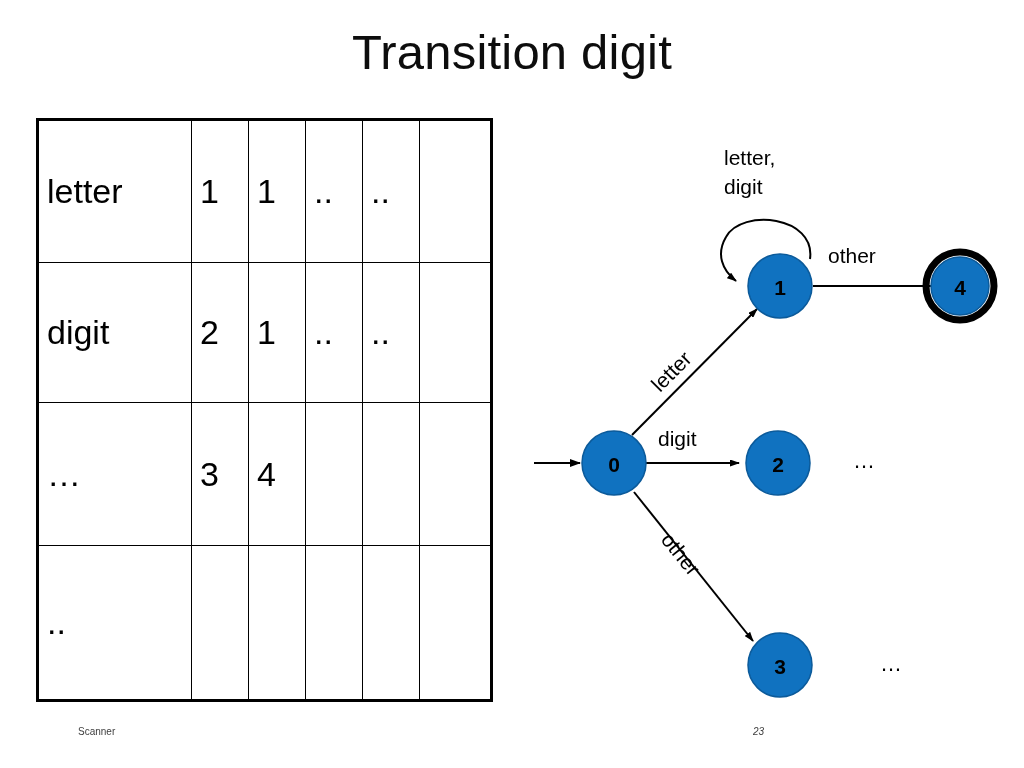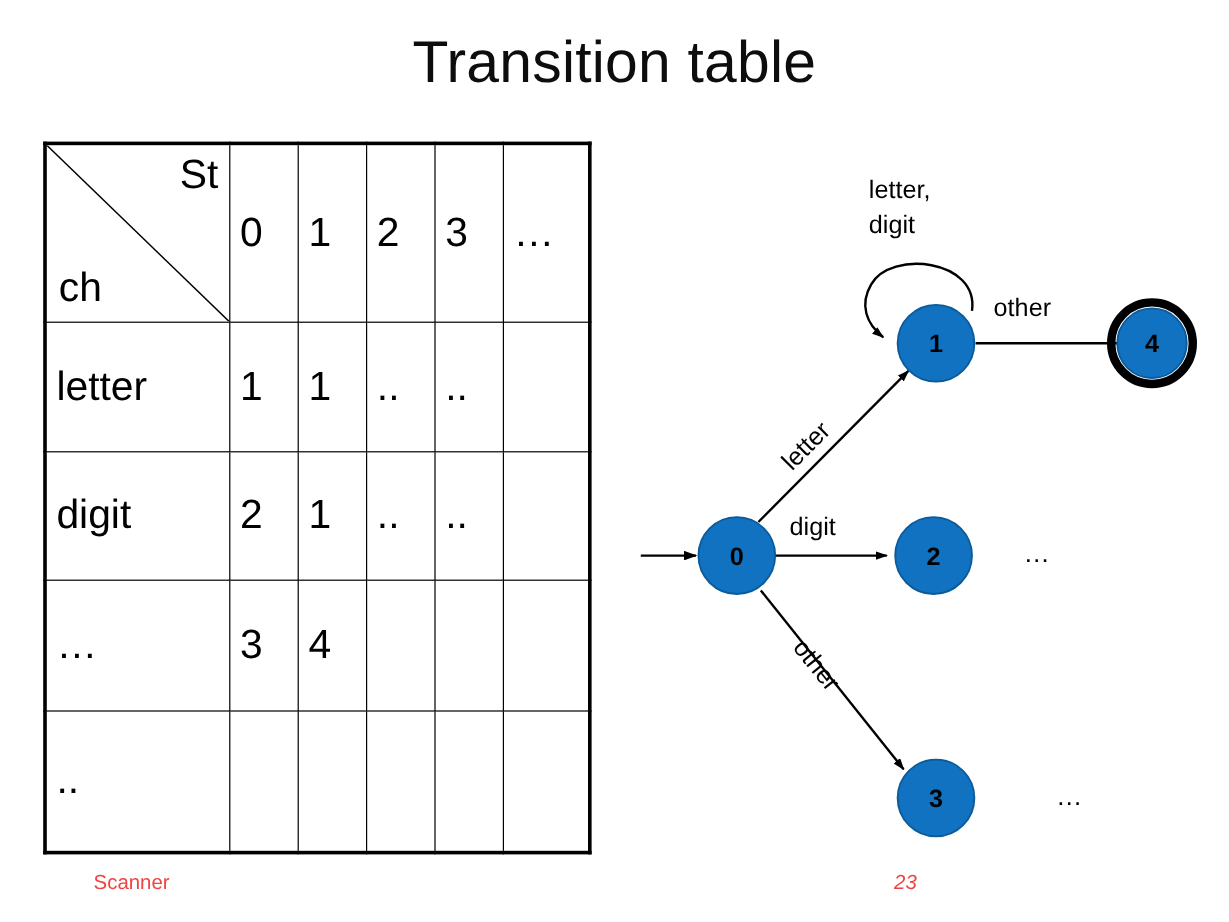--- a/index.html
+++ b/index.html
@@ -144,56 +144,42 @@
     letter-spacing: 1px;
   }
 
   
   #slide-footer {
     position: absolute;
     left: 0;
     bottom: 22px;
     width: 848px;
     height: 20px;
-    color: #ef4444;
-    font-size: 17px;
+    color: #404040;
+    font-size: 10px;
   }
   #footer-left   { position: absolute; left: 78px;  top: 0; }
   #footer-center { position: absolute; left: 0; top: 0; width: 1024px; text-align: center; }
   #footer-page   { position: absolute; right: 84px; top: 0; font-style: italic; }
 </style>
 </head>
 <body>
 
-<div id="slide-title">Transition table</div>
+<div id="slide-title">Transition digit</div>
 
 <table id="transition-table">
   <colgroup>
     <col class="c-head">
       <col class="c-n">
       <col class="c-n">
       <col class="c-n">
       <col class="c-n">
       <col class="c-last">
   </colgroup>
   <tbody>
-    <tr class="row-header">
-      <td class="corner-cell">
-        <svg class="corner-diagonal" viewBox="0 0 154 147" preserveAspectRatio="none">
-          <line x1="0" y1="0" x2="154" y2="147" stroke="#000" stroke-width="1.2" vector-effect="non-scaling-stroke"></line>
-        </svg>
-        <span class="corner-st">St</span>
-        <span class="corner-ch">ch</span>
-      </td>
-      <td><span class="cell-val">0</span></td>
-      <td><span class="cell-val">1</span></td>
-      <td><span class="cell-val">2</span></td>
-      <td><span class="cell-val">3</span></td>
-      <td><span class="cell-val ellipsis-cell">…</span></td>
-    </tr>
 
     <tr class="row-letter">
       <td><span class="row-label">letter</span></td>
       <td><span class="cell-val">1</span></td>
       <td><span class="cell-val">1</span></td>
       <td><span class="cell-val">..</span></td>
       <td><span class="cell-val">..</span></td>
       <td><span class="cell-val"></span></td>
     </tr>
 

